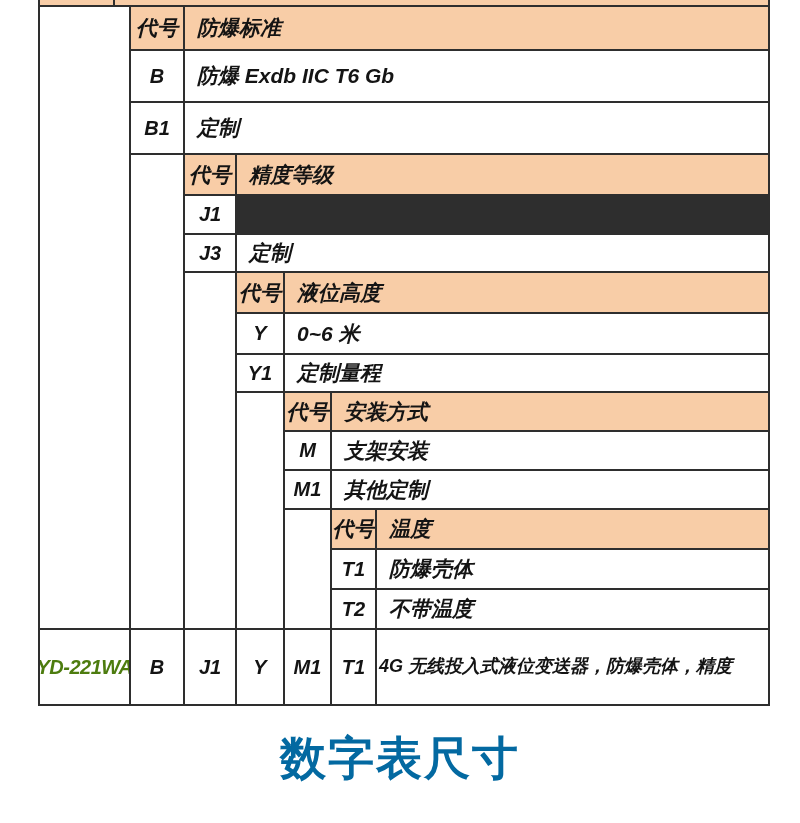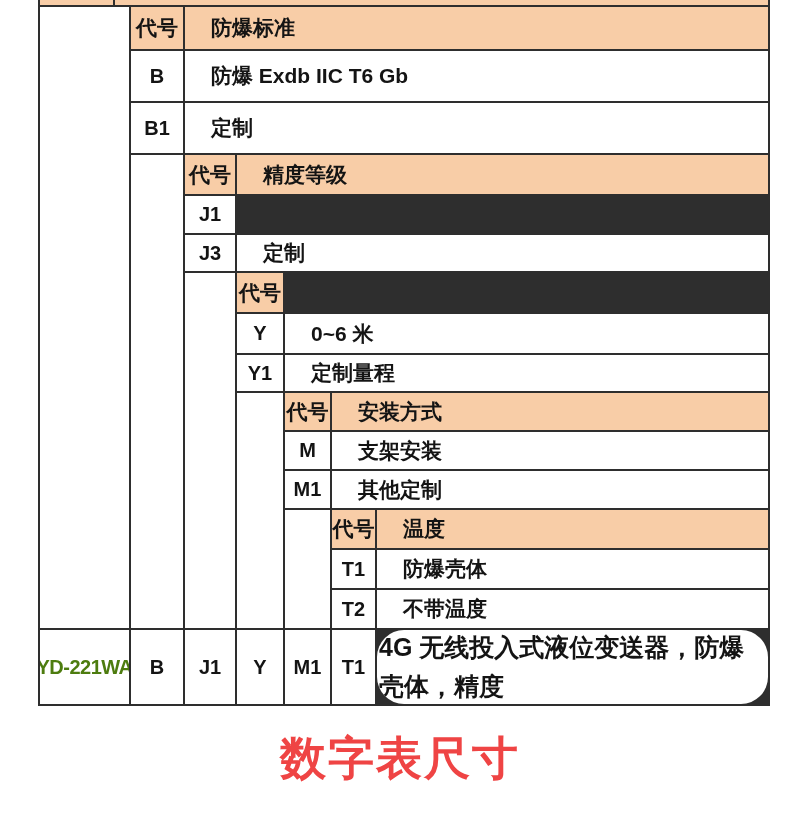--- a/index.html
+++ b/index.html
@@ -49,39 +49,39 @@
   }
   .cell {
     background: #ffffff;
     display: flex;
     align-items: center;
     color: #141414;
     font-weight: bold;
     font-size: 21px;
     white-space: nowrap;
     overflow: hidden;
+    font-style: italic;
   }
   .peach { background: #f8cda7; }
   .center { justify-content: center; }
-  .padded { padding-left: 26px; }
+  .padded { padding-left: 12px; }
   .code { font-size: 20px; }
   .model { color: #4d7c0f; font-size: 20px; letter-spacing: -0.5px; }
   .desc {
-    font-size: 25px;
+    font-size: 18px;
     line-height: 1.55;
     padding: 2px 1px 2px 2px;
     white-space: normal;
-    border-radius: 27px;
   }
   .page-title {
     margin-top: 22px;
     text-align: center;
     font-size: 46px;
     font-weight: bold;
-    color: #ef4444;
+    color: #0369a1;
     letter-spacing: 2px;
   }
 </style>
 </head>
 <body>
 
 <div class="page">
 
   <div class="table-wrap">
 
@@ -104,20 +104,21 @@
       <div class="cell center code" style="grid-column:2;grid-row:3">B1</div>
       <div class="cell padded" style="grid-column:3/8;grid-row:3">定制</div>
 
       <div class="cell peach center" style="grid-column:3;grid-row:4">代号</div>
       <div class="cell peach padded" style="grid-column:4/8;grid-row:4">精度等级</div>
       <div class="cell center code" style="grid-column:3;grid-row:5">J1</div>
       <div class="cell center code" style="grid-column:3;grid-row:6">J3</div>
       <div class="cell padded" style="grid-column:4/8;grid-row:6">定制</div>
 
       <div class="cell peach center" style="grid-column:4;grid-row:7">代号</div>
+      <div class="cell peach padded" style="grid-column:5/8;grid-row:7">液位高度</div>
       <div class="cell center code" style="grid-column:4;grid-row:8">Y</div>
       <div class="cell padded" style="grid-column:5/8;grid-row:8">0~6 米</div>
       <div class="cell center code" style="grid-column:4;grid-row:9">Y1</div>
       <div class="cell padded" style="grid-column:5/8;grid-row:9">定制量程</div>
 
       <div class="cell peach center" style="grid-column:5;grid-row:10">代号</div>
       <div class="cell peach padded" style="grid-column:6/8;grid-row:10">安装方式</div>
       <div class="cell center code" style="grid-column:5;grid-row:11">M</div>
       <div class="cell padded" style="grid-column:6/8;grid-row:11">支架安装</div>
       <div class="cell center code" style="grid-column:5;grid-row:12">M1</div>

